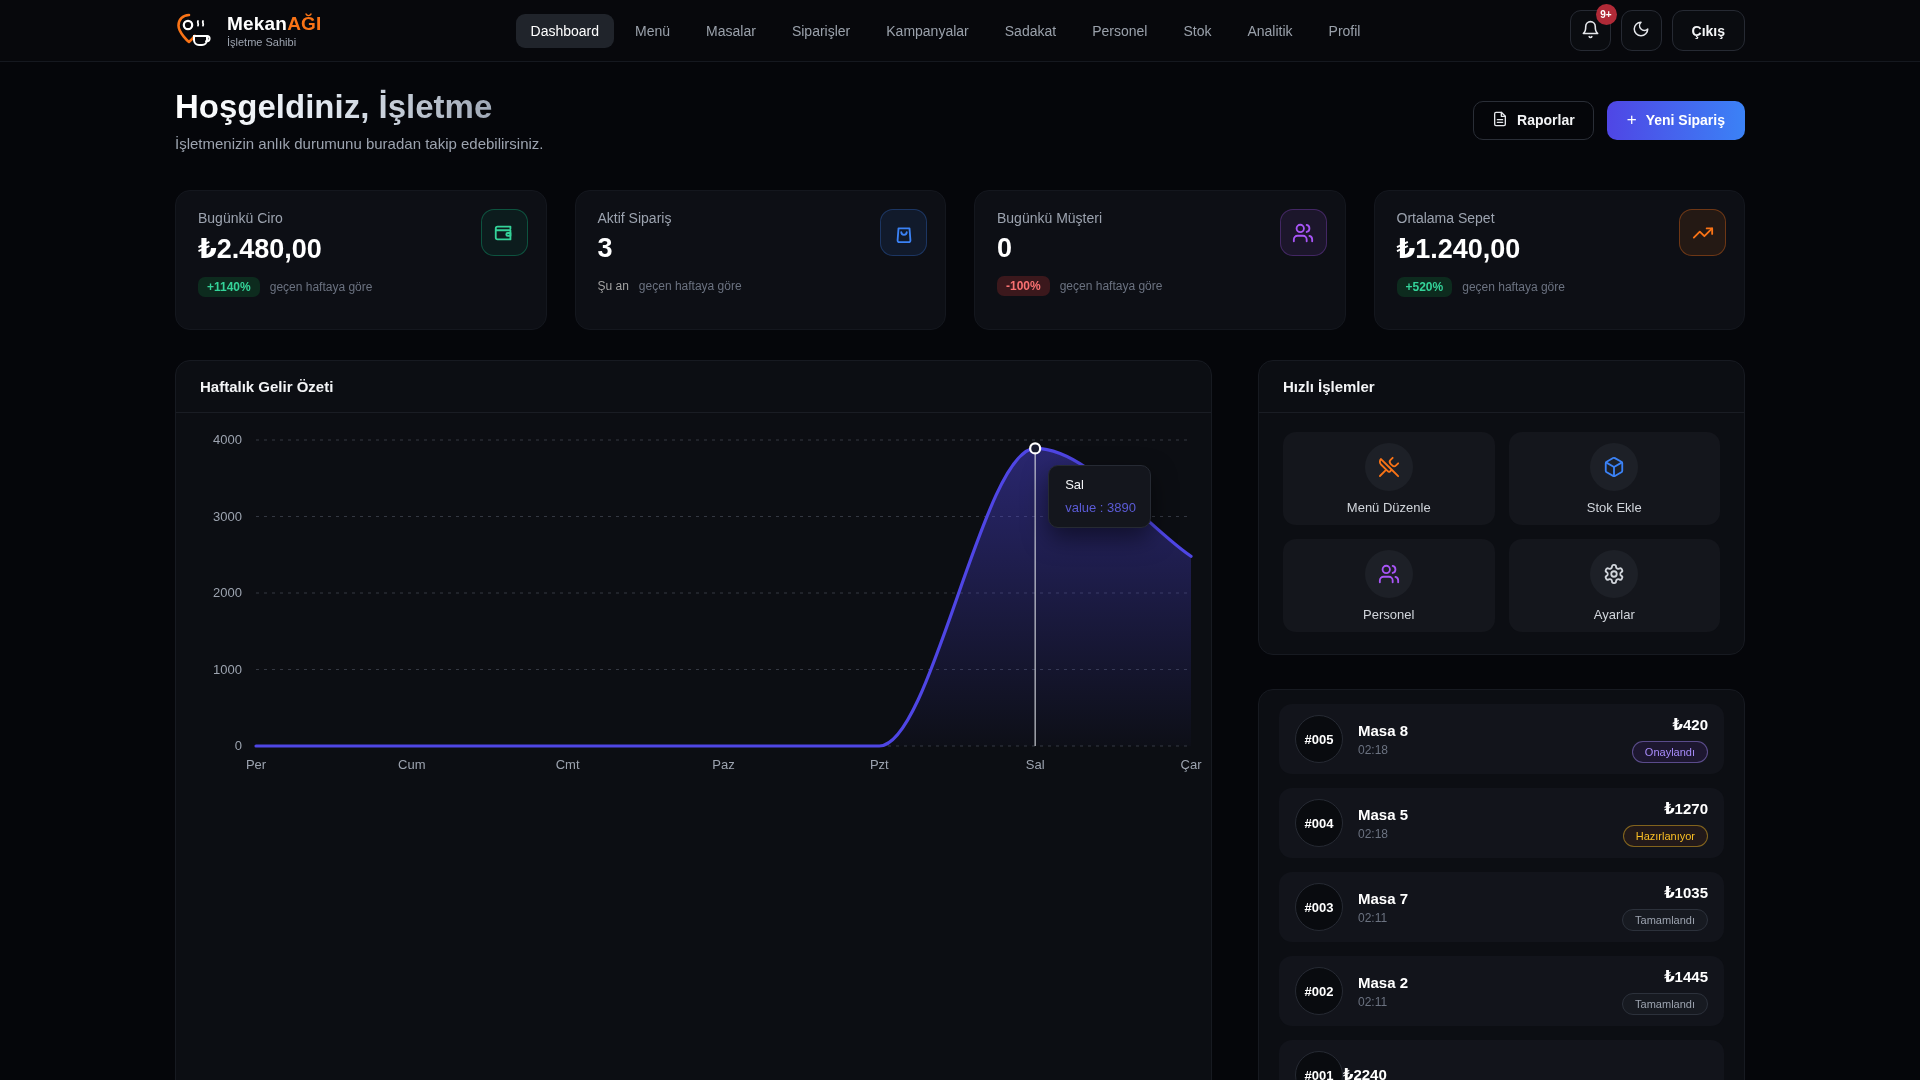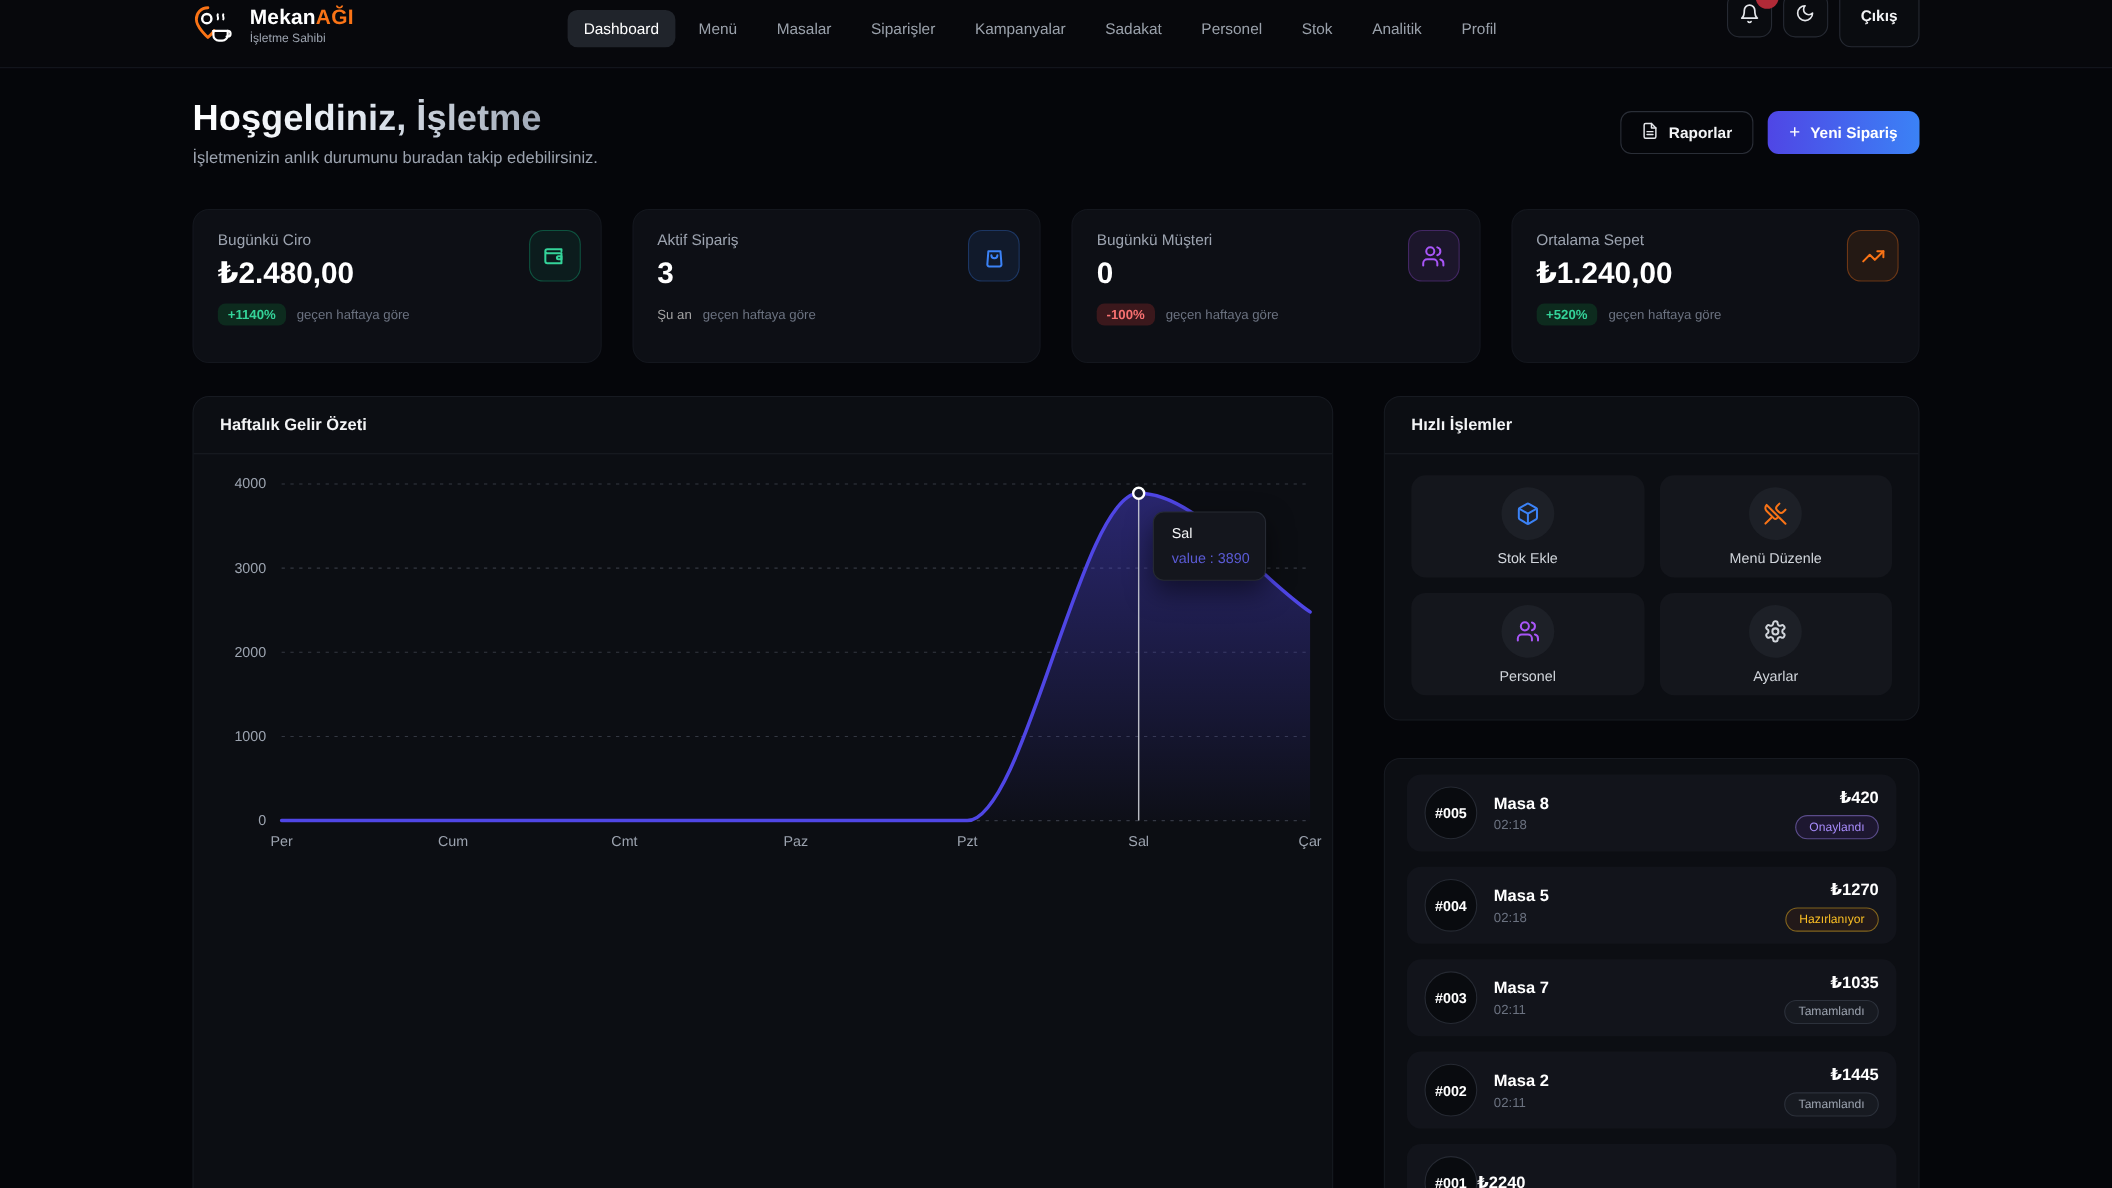--- a/index.html
+++ b/index.html
@@ -4,21 +4,21 @@
 <style>
   * { margin:0; padding:0; box-sizing:border-box; }
   html,body { width:1920px; height:1080px; overflow:hidden; }
   body {
     background:#05060a;
     color:#e5e7eb;
     font-family:"Liberation Sans","DejaVu Sans",sans-serif;
   }
   
   .navbar{
-    height:62px; display:flex; align-items:flex-end; justify-content:space-between;
+    height:62px; display:flex; align-items:center; justify-content:space-between;
     padding:18px 175px; background:#07080c; border-bottom:1px solid #15181f;
   }
   .brand{ display:flex; align-items:center; gap:12px; }
   .brand-logo{ width:40px; height:40px; flex:0 0 auto; }
   .brand-text .brand-line1{ font-size:19px; font-weight:bold; letter-spacing:.2px; color:#fff; }
   .brand-text .brand-accent{ color:#f97316; }
   .brand-text .brand-sub{ font-size:11px; color:#9ca3af; margin-top:1px; }
   .nav-links{ display:flex; align-items:center; gap:6px; }
   .nav-link{
     font-size:14px; color:#9aa1ab; padding:9px 15px; border-radius:9px; cursor:pointer; white-space:nowrap;
@@ -28,21 +28,21 @@
   .icon-btn{
     position:relative; width:41px; height:41px; border-radius:11px;
     border:1px solid #262a33; background:#0a0c10; display:flex; align-items:center; justify-content:center; cursor:pointer;
   }
   .notif-badge{
     position:absolute; top:-7px; right:-7px; min-width:21px; height:21px; padding:0 4px;
     background:#b02a37; border-radius:999px; color:#fff; font-size:10px; font-weight:bold;
     display:flex; align-items:center; justify-content:center;
   }
   .logout-btn{
-    height:59px; padding:0 19px; border-radius:11px; border:1px solid #262a33; background:#0a0c10;
+    height:41px; padding:0 19px; border-radius:11px; border:1px solid #262a33; background:#0a0c10;
     color:#f3f4f6; font-size:14px; font-weight:bold; cursor:pointer; font-family:inherit;
   }
   
   .page{ width:1570px; margin:0 auto; padding-top:26px; }
   .welcome-row{ display:flex; align-items:center; justify-content:space-between; }
   .page-title{
     font-size:33px; font-weight:bold;
     background:linear-gradient(90deg,#ffffff 0%,#e2e8f0 40%,#8b95a5 100%);
     -webkit-background-clip:text; background-clip:text; color:transparent;
   }
@@ -305,37 +305,37 @@
     </div>
 
     <div>
       <div class="panel">
         <div class="panel-header">
           <div class="panel-title">Hızlı İşlemler</div>
         </div>
         <div class="quick-grid" id="quick-grid">
             <button class="quick-btn">
     <span class="quick-circle">
+                <svg width="22" height="22" viewBox="0 0 24 24" fill="none" stroke="#f97316" stroke-width="2" stroke-linecap="round" stroke-linejoin="round">
+                  <path d="m16 2-2.3 2.3a3 3 0 0 0 0 4.2l1.8 1.8a3 3 0 0 0 4.2 0L22 8"></path>
+                  <path d="M15 15 3.3 3.3a4.2 4.2 0 0 0 0 6l7.3 7.3c.7.7 2 .7 2.8 0L15 15Zm0 0 7 7"></path>
+                  <path d="m2.1 21.8 6.4-6.3"></path>
+                </svg>
+              </span>
+    <span class="quick-label">Menü Düzenle</span>
+            </button>
+            <button class="quick-btn">
+    <span class="quick-circle">
                 <svg width="22" height="22" viewBox="0 0 24 24" fill="none" stroke="#3b82f6" stroke-width="2" stroke-linecap="round" stroke-linejoin="round">
                   <path d="M21 8a2 2 0 0 0-1-1.73l-7-4a2 2 0 0 0-2 0l-7 4A2 2 0 0 0 3 8v8a2 2 0 0 0 1 1.73l7 4a2 2 0 0 0 2 0l7-4A2 2 0 0 0 21 16Z"></path>
                   <path d="m3.3 7 8.7 5 8.7-5"></path>
                   <path d="M12 22V12"></path>
                 </svg>
               </span>
     <span class="quick-label">Stok Ekle</span>
-            </button>
-            <button class="quick-btn">
-    <span class="quick-circle">
-                <svg width="22" height="22" viewBox="0 0 24 24" fill="none" stroke="#f97316" stroke-width="2" stroke-linecap="round" stroke-linejoin="round">
-                  <path d="m16 2-2.3 2.3a3 3 0 0 0 0 4.2l1.8 1.8a3 3 0 0 0 4.2 0L22 8"></path>
-                  <path d="M15 15 3.3 3.3a4.2 4.2 0 0 0 0 6l7.3 7.3c.7.7 2 .7 2.8 0L15 15Zm0 0 7 7"></path>
-                  <path d="m2.1 21.8 6.4-6.3"></path>
-                </svg>
-              </span>
-    <span class="quick-label">Menü Düzenle</span>
             </button>
             <button class="quick-btn">
     <span class="quick-circle">
                 <svg width="22" height="22" viewBox="0 0 24 24" fill="none" stroke="#a855f7" stroke-width="2" stroke-linecap="round" stroke-linejoin="round">
                   <path d="M16 21v-2a4 4 0 0 0-4-4H6a4 4 0 0 0-4 4v2"></path>
                   <path d="M22 21v-2a4 4 0 0 0-3-3.87"></path>
                   <path d="M16 3.13a4 4 0 0 1 0 7.75"></path>
                   <circle cx="9" cy="7" r="4"></circle>
                 </svg>
               </span>

